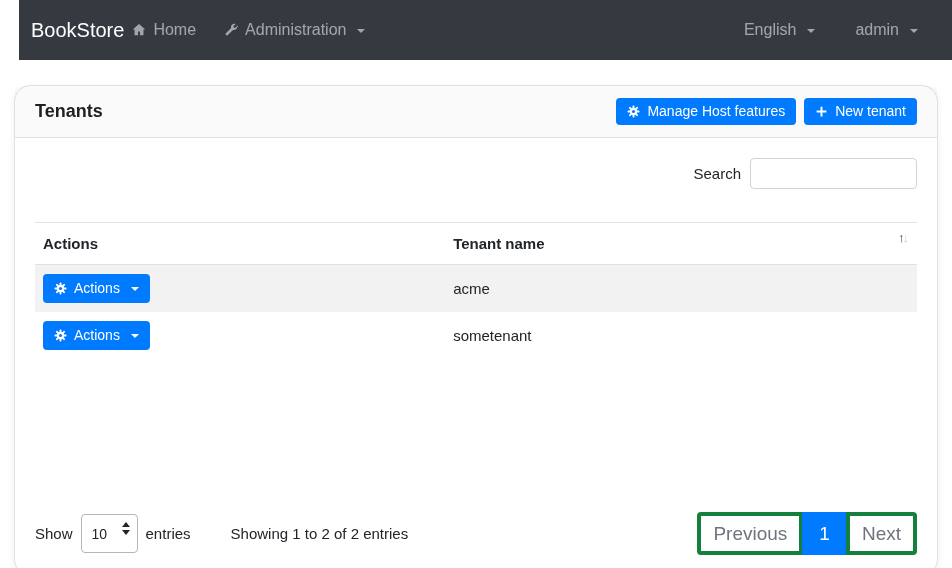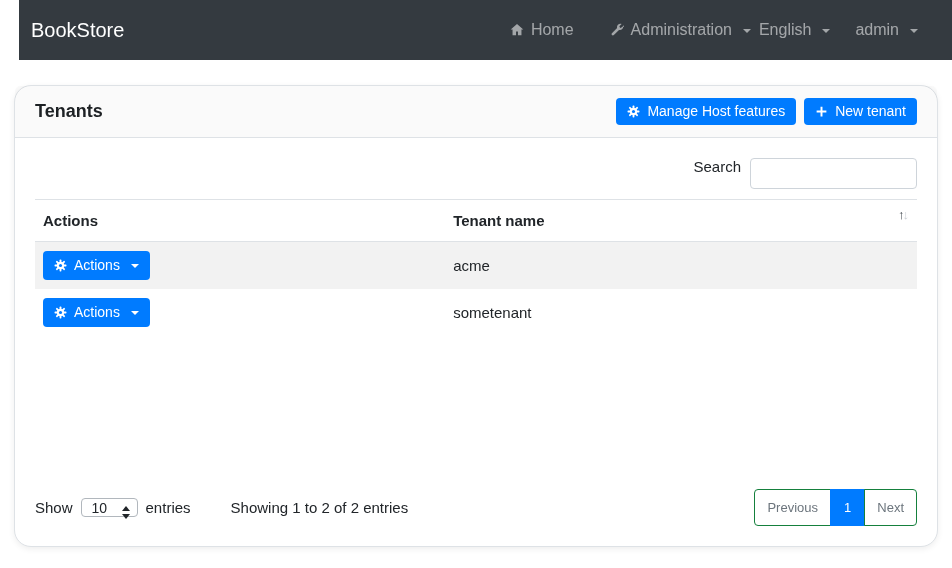--- a/index.html
+++ b/index.html
@@ -23,39 +23,39 @@
   }
   .brand {
     color: #ffffff;
     font-size: 20px;
     text-decoration: none;
     white-space: nowrap;
   }
   .nav-center {
     flex: 1;
     display: flex;
-    justify-content: flex-end;
-    align-items: center;
-    gap: 20px;
+    justify-content: flex-start;
+    align-items: center;
+    gap: 12px;
   }
   .nav-link {
     display: inline-flex;
     align-items: center;
     gap: 7px;
     color: rgba(255,255,255,0.55);
     font-size: 16px;
     text-decoration: none;
     padding: 0 8px;
     cursor: pointer;
     white-space: nowrap;
   }
   .nav-right {
     display: flex;
     align-items: center;
-    gap: 25px;
+    gap: 40px;
   }
   .caret {
     display: inline-block;
     width: 0; height: 0;
     border-top: 4.5px solid currentColor;
     border-left: 4.5px solid transparent;
     border-right: 4.5px solid transparent;
     margin-left: 4px;
     margin-top: 2px;
   }
@@ -98,22 +98,22 @@
     line-height: 17px;
   }
   .btn-primary .caret { border-top-color: #ffffff; margin-top: 1px; }
 
   .card-body { padding: 20px; }
 
   
   .search-row {
     display: flex;
     justify-content: flex-end;
-    align-items: flex-start;
-    margin-bottom: 10px;
+    align-items: center;
+    margin-bottom: 33px;
   }
   .search-label { margin-right: 9px; font-size: 15px; }
   .search-input {
     width: 167px;
     height: 31px;
     border: 1px solid #ced4da;
     border-radius: 4px;
     padding: 0 8px;
     font-size: 14px;
     font-family: "Liberation Sans", sans-serif;
@@ -161,21 +161,21 @@
     display: flex;
     align-items: center;
   }
   .page-size-wrap {
     position: relative;
     display: inline-block;
     margin: 0 8px;
   }
   .page-size-select {
     width: 57px;
-    height: 19px;
+    height: 39px;
     border: 1px solid #b1b7bd;
     border-radius: 4px;
     background: #fff;
     font-size: 14px;
     font-family: "Liberation Sans", sans-serif;
     padding: 0 22px 0 10px;
     appearance: none;
     -webkit-appearance: none;
     color: #212529;
     cursor: pointer;
@@ -197,24 +197,24 @@
   .updown .tri-down {
     width: 0; height: 0;
     border-top: 5px solid #212529;
     border-left: 4px solid transparent;
     border-right: 4px solid transparent;
   }
   .entries-info { margin-left: 40px; }
 
   .pagination { margin-left: auto; display: flex; }
   .page-item {
-    border: 1px solid #15803d;
+    border: 4px solid #15803d;
     background: #fff;
     color: #6c757d;
-    font-size: 13px;
+    font-size: 19px;
     font-family: "Liberation Sans", sans-serif;
     padding: 8px 12px;
     margin-left: -1px;
     cursor: pointer;
     line-height: 19px;
   }
   .page-item:first-child { border-radius: 4px 0 0 4px; margin-left: 0; }
   .page-item:last-child { border-radius: 0 4px 4px 0; }
   .page-item.active {
     background: #007bff;

